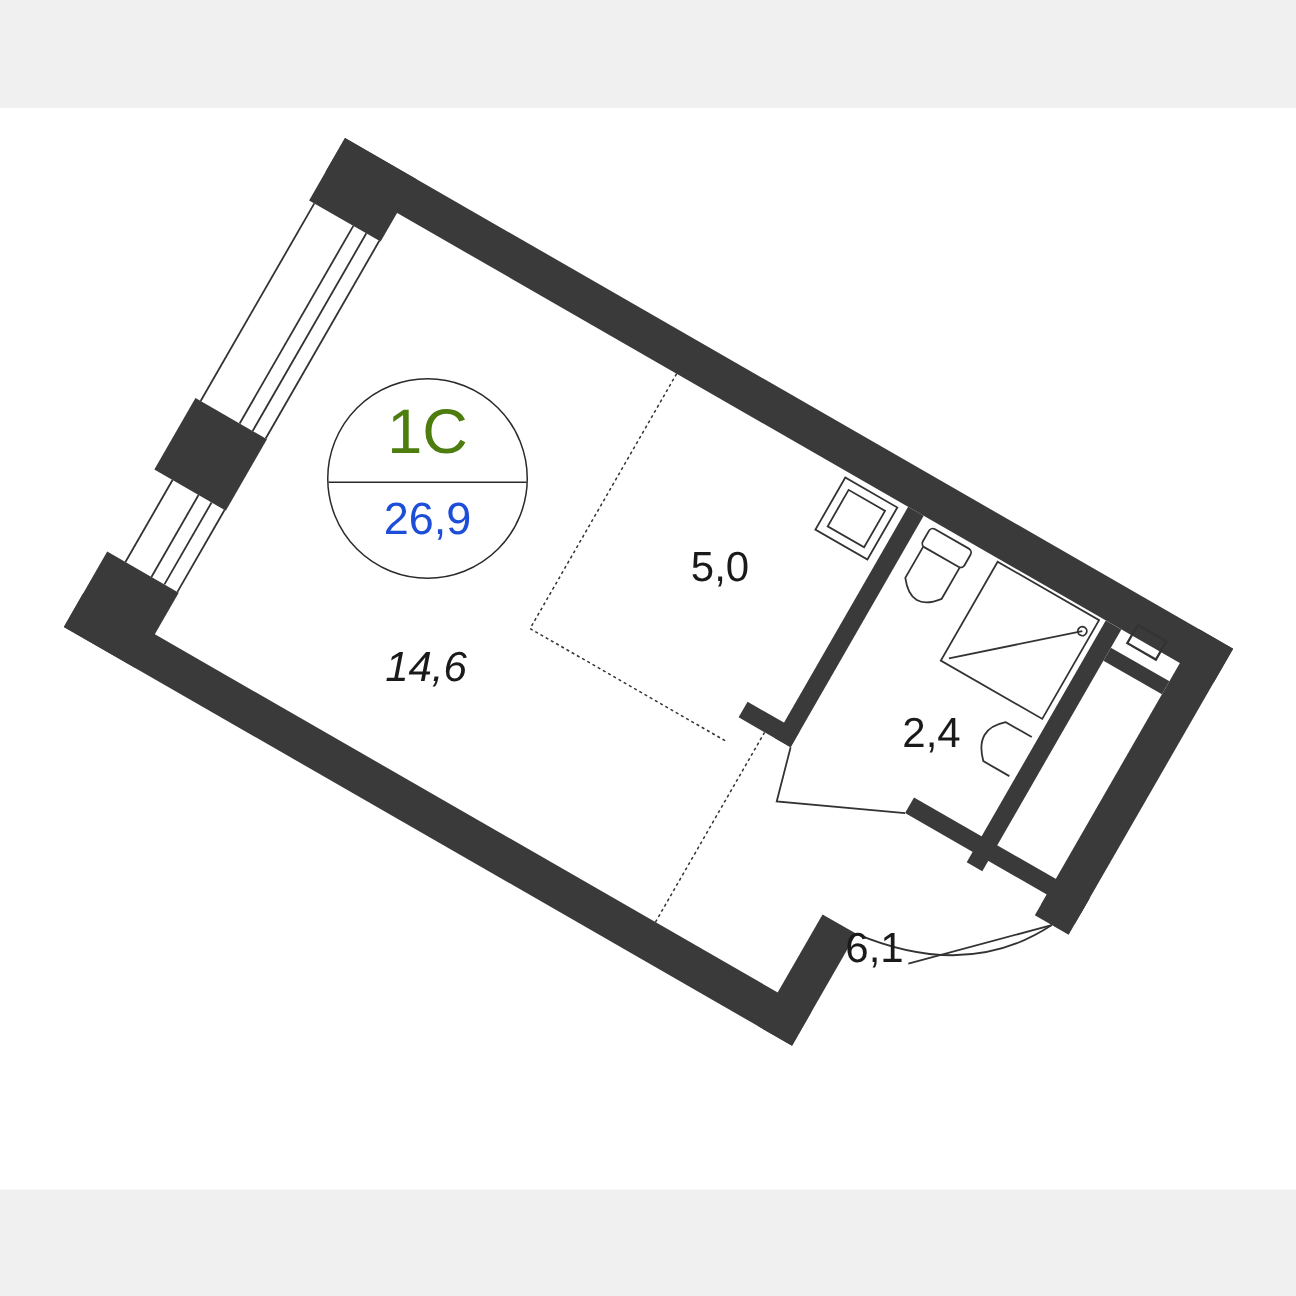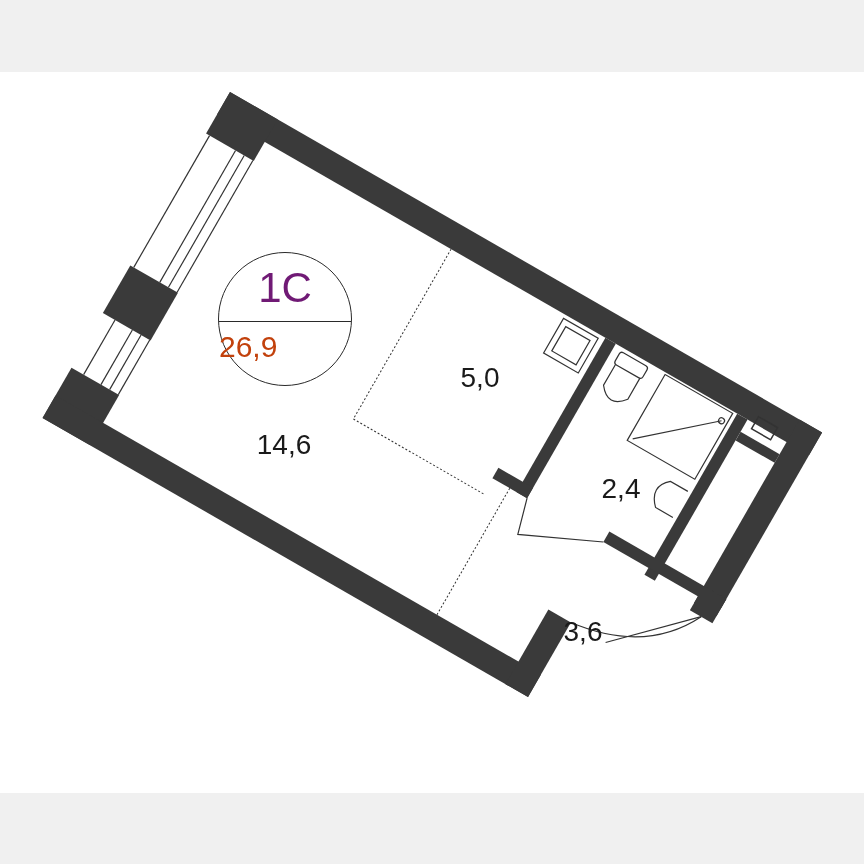--- a/index.html
+++ b/index.html
@@ -2,23 +2,23 @@
 <html><head>
 <meta charset="utf-8">
 <style>
   html, body { margin:0; padding:0; }
   body { width:864px; height:864px; background:#f0f0f0; position:relative; overflow:hidden; font-family:"Liberation Sans", sans-serif; }
   .canvas { position:absolute; left:0; top:72px; width:864px; height:721px; background:#ffffff; }
   svg { position:absolute; left:0; top:0; }
   .lbl { position:absolute; font-family:"Liberation Sans", sans-serif; color:#1a1a1a; transform:translate(-50%,-50%); white-space:nowrap; }
   .room-area { font-size:28px; }
   .badge { position:absolute; left:218px; top:252px; width:134px; height:134px; border:1.6px solid #2a2a2a; border-radius:50%; box-sizing:border-box; background:#fff; }
-  .badge .type { position:absolute; left:0; right:0; top:14px; text-align:center; font-size:42px; line-height:42px; color:#701a75; }
+  .badge .type { position:absolute; left:0; right:0; top:14px; text-align:center; font-size:42px; line-height:42px; color:#4d7c0f; }
   .badge .divider { position:absolute; left:0; right:0; top:68px; height:0; border-top:1.6px solid #2a2a2a; }
-  .badge .total { position:absolute; left:0; right:0; top:78px; font-size:30px; line-height:32px; color:#c2410c; }
+  .badge .total { position:absolute; left:0; right:0; top:78px; text-align:center; font-size:30px; line-height:32px; color:#1d4ed8; }
 </style>
 </head>
 <body>
 
 <div class="canvas">
   <svg width="864" height="721" viewBox="0 72 864 721">
 
     <g transform="translate(230,92) rotate(29.9)" fill="#3a3a3a" stroke="none">
 
       <rect x="0" y="0" width="683" height="26"></rect>
@@ -81,17 +81,17 @@
       <line x1="670" y1="220" x2="600" y2="290"></line>
     </g>
   </svg>
 
   <div class="badge" style="top:180px;">
     <div class="type">1С</div>
     <div class="divider"></div>
     <div class="total">26,9</div>
   </div>
 
-  <div class="lbl room-area" style="left:284px; top:373px;">14,6</div>
+  <div class="lbl room-area" style="left:284px; top:373px;font-style:italic;">14,6</div>
   <div class="lbl room-area" style="left:480px; top:306px;">5,0</div>
   <div class="lbl room-area" style="left:621px; top:417px;">2,4</div>
-  <div class="lbl room-area" style="left:583px; top:560px;">3,6</div>
+  <div class="lbl room-area" style="left:583px; top:560px;">6,1</div>
 </div>
 
 </body></html>

